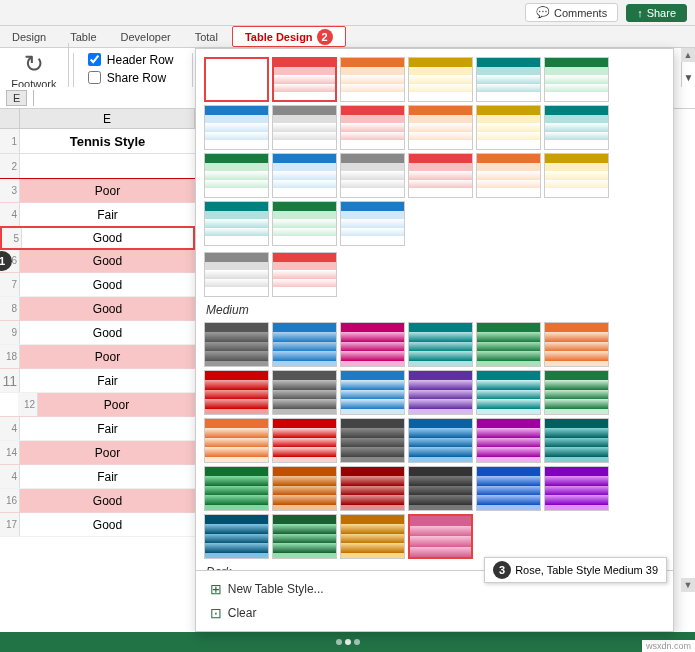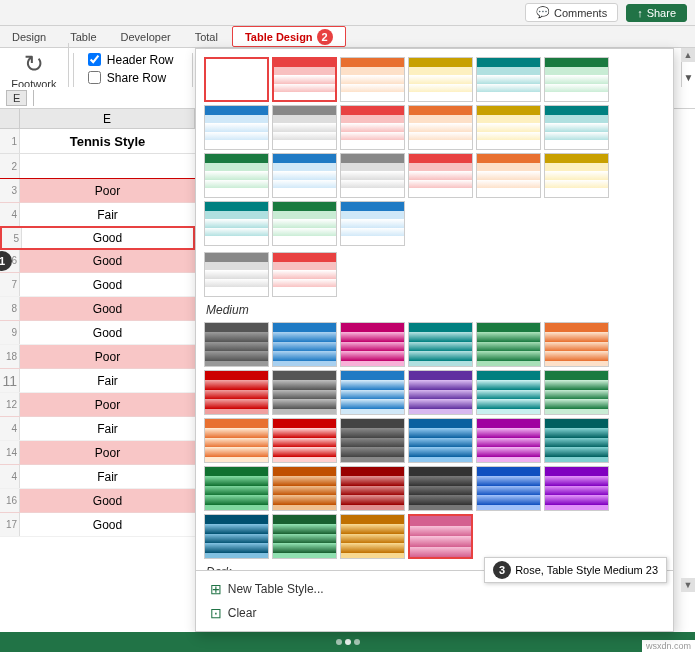--- a/index.html
+++ b/index.html
@@ -165,21 +165,21 @@
   </div>
   <div style="display:flex; height:24px; border-bottom:1px solid #f0d0d0;">
     <div style="width:20px; background:#f5f5f5; border-right:1px solid #ddd; font-size:10px; color:#888; display:flex; align-items:center; justify-content:flex-end; padding-right:2px;">18</div>
     <div style="flex:1; background:#f8c6c6; display:flex; align-items:center; justify-content:center;">Poor</div>
   </div>
   <div style="display:flex; height:24px; border-bottom:1px solid #f0f0f0;">
     <div style="width:20px; background:#f5f5f5; border-right:1px solid #ddd; font-size:14px; color:#888; display:flex; align-items:center; justify-content:flex-end; padding-right:2px;">11</div>
     <div style="flex:1; background:#fff; display:flex; align-items:center; justify-content:center;">Fair</div>
   </div>
   <div style="display:flex; height:24px; border-bottom:1px solid #f0d0d0;">
-    <div style="width:20px; background:#f5f5f5; border-right:1px solid #ddd; font-size:10px; color:#888; display:flex; align-items:center; justify-content:flex-end; padding-right:2px;">12</div>
+    <div style="width:20px; background:#f5f5f5; border-right:1px solid #ddd; font-size:10px; color:#888; display:flex; align-items:center; justify-content:flex-end; padding-right:2px;margin-left:18px;">12</div>
     <div style="flex:1; background:#f8c6c6; display:flex; align-items:center; justify-content:center;">Poor</div>
   </div>
   <div style="display:flex; height:24px; border-bottom:1px solid #f0f0f0;">
     <div style="width:20px; background:#f5f5f5; border-right:1px solid #ddd; font-size:10px; color:#888; display:flex; align-items:center; justify-content:flex-end; padding-right:2px;">4</div>
     <div style="flex:1; background:#fff; display:flex; align-items:center; justify-content:center;">Fair</div>
   </div>
   <div style="display:flex; height:24px; border-bottom:1px solid #f0d0d0;">
     <div style="width:20px; background:#f5f5f5; border-right:1px solid #ddd; font-size:10px; color:#888; display:flex; align-items:center; justify-content:flex-end; padding-right:2px;">14</div>
     <div style="flex:1; background:#f8c6c6; display:flex; align-items:center; justify-content:center;">Poor</div>
   </div>
@@ -265,21 +265,21 @@
       <div class="style-thumb" style="background:linear-gradient(180deg,#c07000 22%,#f8d890 22%,#c07000 44%,#f8d890 44%,#c07000 66%,#f8d890 66%,#c07000 88%,#f8d890 88%); border:1px solid #ccc;"></div>
       <div class="style-thumb t-rose-pink" title="Rose, Table Style Medium 28"></div>
     </div>
 
     <div style="font-size:12px; color:#333; margin:6px 0 5px 2px; font-style:italic;">Dark</div>
 
   </div>
 
   <div style="position:absolute; bottom:48px; right:6px; background:#fff; border:1px solid #ccc; padding:3px 8px; font-size:11px; box-shadow:1px 1px 4px rgba(0,0,0,0.2); white-space:nowrap; z-index:200; display:flex; align-items:center; gap:4px;">
     <span style="width:18px; height:18px; background:#333; border-radius:50%; color:#fff; font-size:11px; font-weight:bold; display:inline-flex; align-items:center; justify-content:center;">3</span>
-    <span>Rose, Table Style Medium 23</span>
+    <span>Rose, Table Style Medium 39</span>
   </div>
 
   <div class="dropdown-footer">
     <div class="footer-action">
       <span style="color:#217346; font-size:14px;">⊞</span>
       <span>New Table Style...</span>
     </div>
     <div class="footer-action">
       <span style="color:#217346; font-size:14px;">⊡</span>
       <span>Clear</span>

